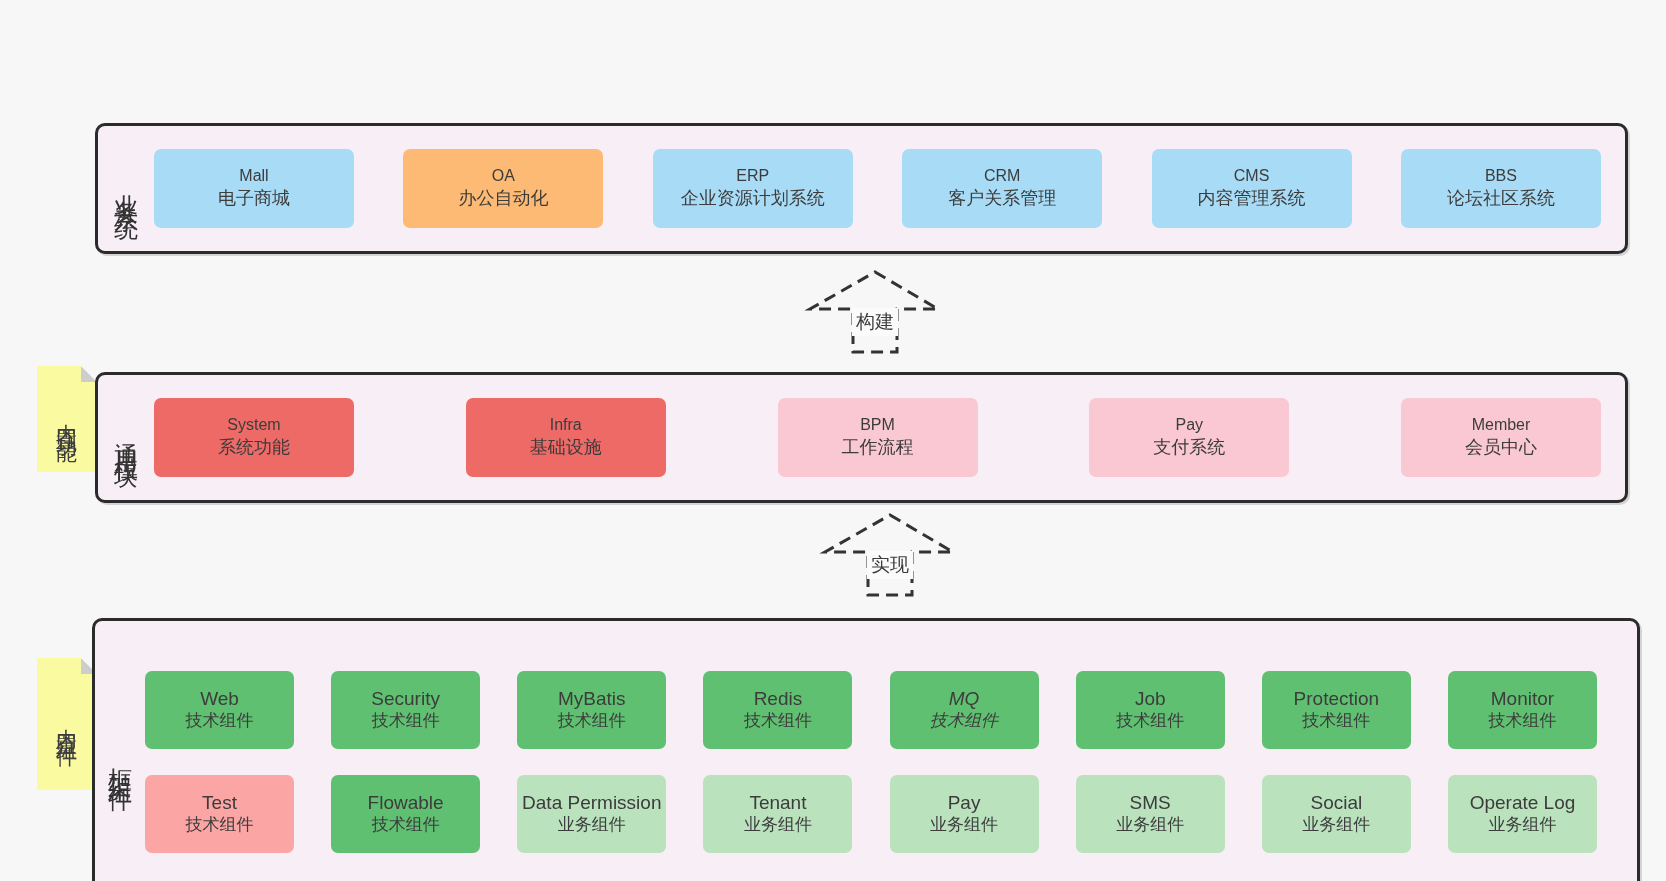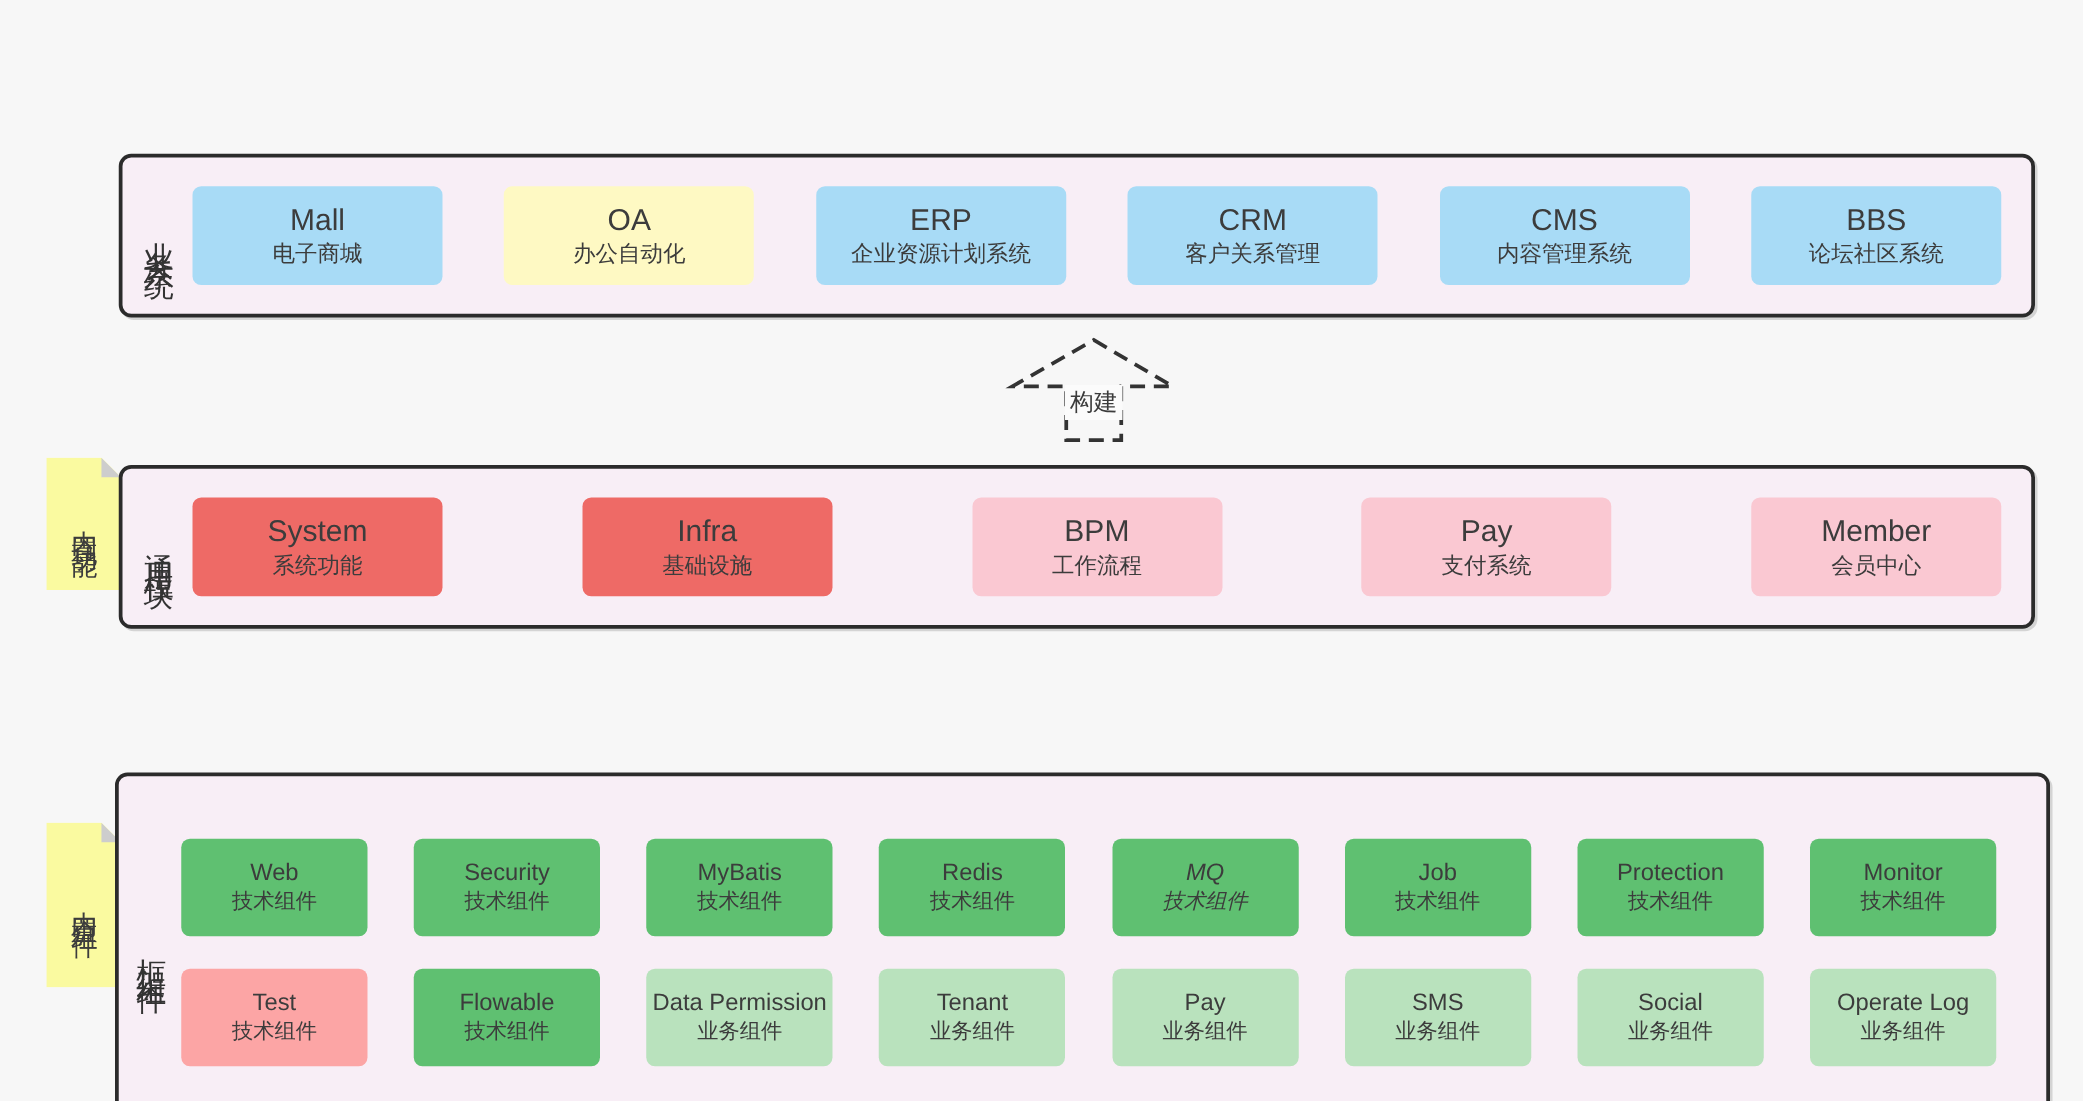--- a/index.html
+++ b/index.html
@@ -24,21 +24,21 @@
   .content{
     flex:1;display:flex;flex-direction:column;justify-content:center;
     gap:26px;padding-right:24px;
   }
   .row{display:flex;justify-content:space-between;}
   .box{
     border-radius:7px;display:flex;flex-direction:column;align-items:center;
     justify-content:center;text-align:center;line-height:1.3;padding:2px 4px;
     box-sizing:border-box;
   }
-  .box .en{font-size:24px;}
+  .box .en{font-size:16px;}
   .box .zh{font-size:18px;}
   .w6{width:200px;height:79px;}
   .w8{width:149px;height:78px;}
   .w8 .en{font-size:19px;line-height:1.2;}
   .w8 .zh{font-size:17px;}
   .sticky{
     position:absolute;width:60px;z-index:1;
     display:flex;align-items:center;justify-content:center;
     clip-path:polygon(0 0, calc(100% - 16px) 0, 100% 16px, 100% 100%, 0 100%);
   }
@@ -76,21 +76,21 @@
   <div class="panel" style="left:95px;top:123px;width:1533px;height:131px;">
     <div class="panel-label">
       <span>业务系统</span>
     </div>
     <div class="content">
       <div class="row">
         <div class="box w6" style="background-color: rgb(168, 219, 246);">
           <div class="en">Mall</div>
           <div class="zh">电子商城</div>
         </div>
-        <div class="box w6" style="background-color: #fef9c3;">
+        <div class="box w6" style="background-color: #fdba74;">
           <div class="en">OA</div>
           <div class="zh">办公自动化</div>
         </div>
         <div class="box w6" style="background-color: rgb(168, 219, 246);">
           <div class="en">ERP</div>
           <div class="zh">企业资源计划系统</div>
         </div>
         <div class="box w6" style="background-color: rgb(168, 219, 246);">
           <div class="en">CRM</div>
           <div class="zh">客户关系管理</div>
@@ -137,20 +137,26 @@
           <div class="zh">支付系统</div>
         </div>
         <div class="box w6" style="background-color: rgb(250, 200, 210);">
           <div class="en">Member</div>
           <div class="zh">会员中心</div>
         </div>
       </div>
     </div>
   </div>
 
+  <div class="arrow" style="left:815px;top:505px;">
+    <svg width="150" height="95" viewBox="0 0 150 95">
+      <polygon points="75,10 138,47 97,47 97,90 53,90 53,47 10,47" fill="none" stroke="#333333" stroke-width="3" stroke-dasharray="12 7" stroke-linejoin="miter"></polygon>
+    </svg>
+    <div class="arrow-label">实现</div>
+  </div>
 
   <div class="panel" style="left:92px;top:618px;width:1548px;height:288px;">
     <div class="panel-label" style="flex:0 0 50px;width:50px;">
       <span>框架组件</span>
     </div>
     <div class="content" style="padding-right:40px;">
       <div class="row">
         <div class="box w8" style="background-color: rgb(95, 192, 113);">
           <div class="en">Web</div>
           <div class="zh">技术组件</div>

